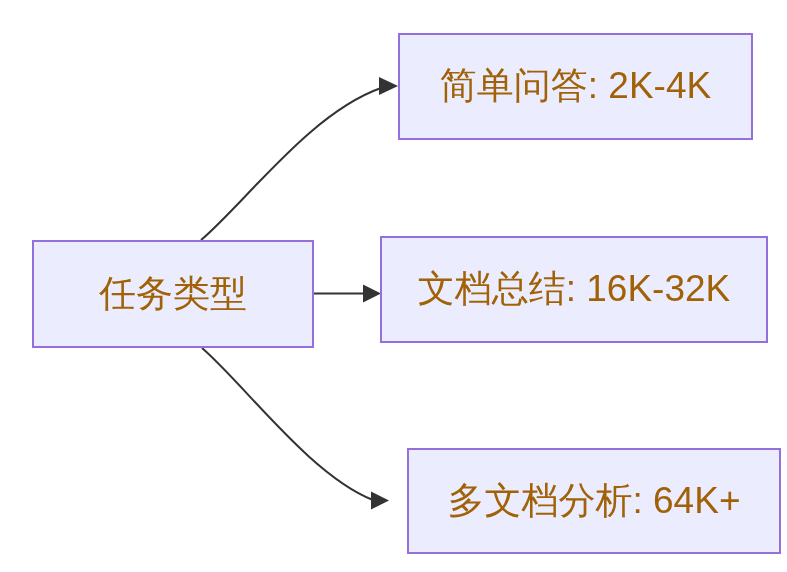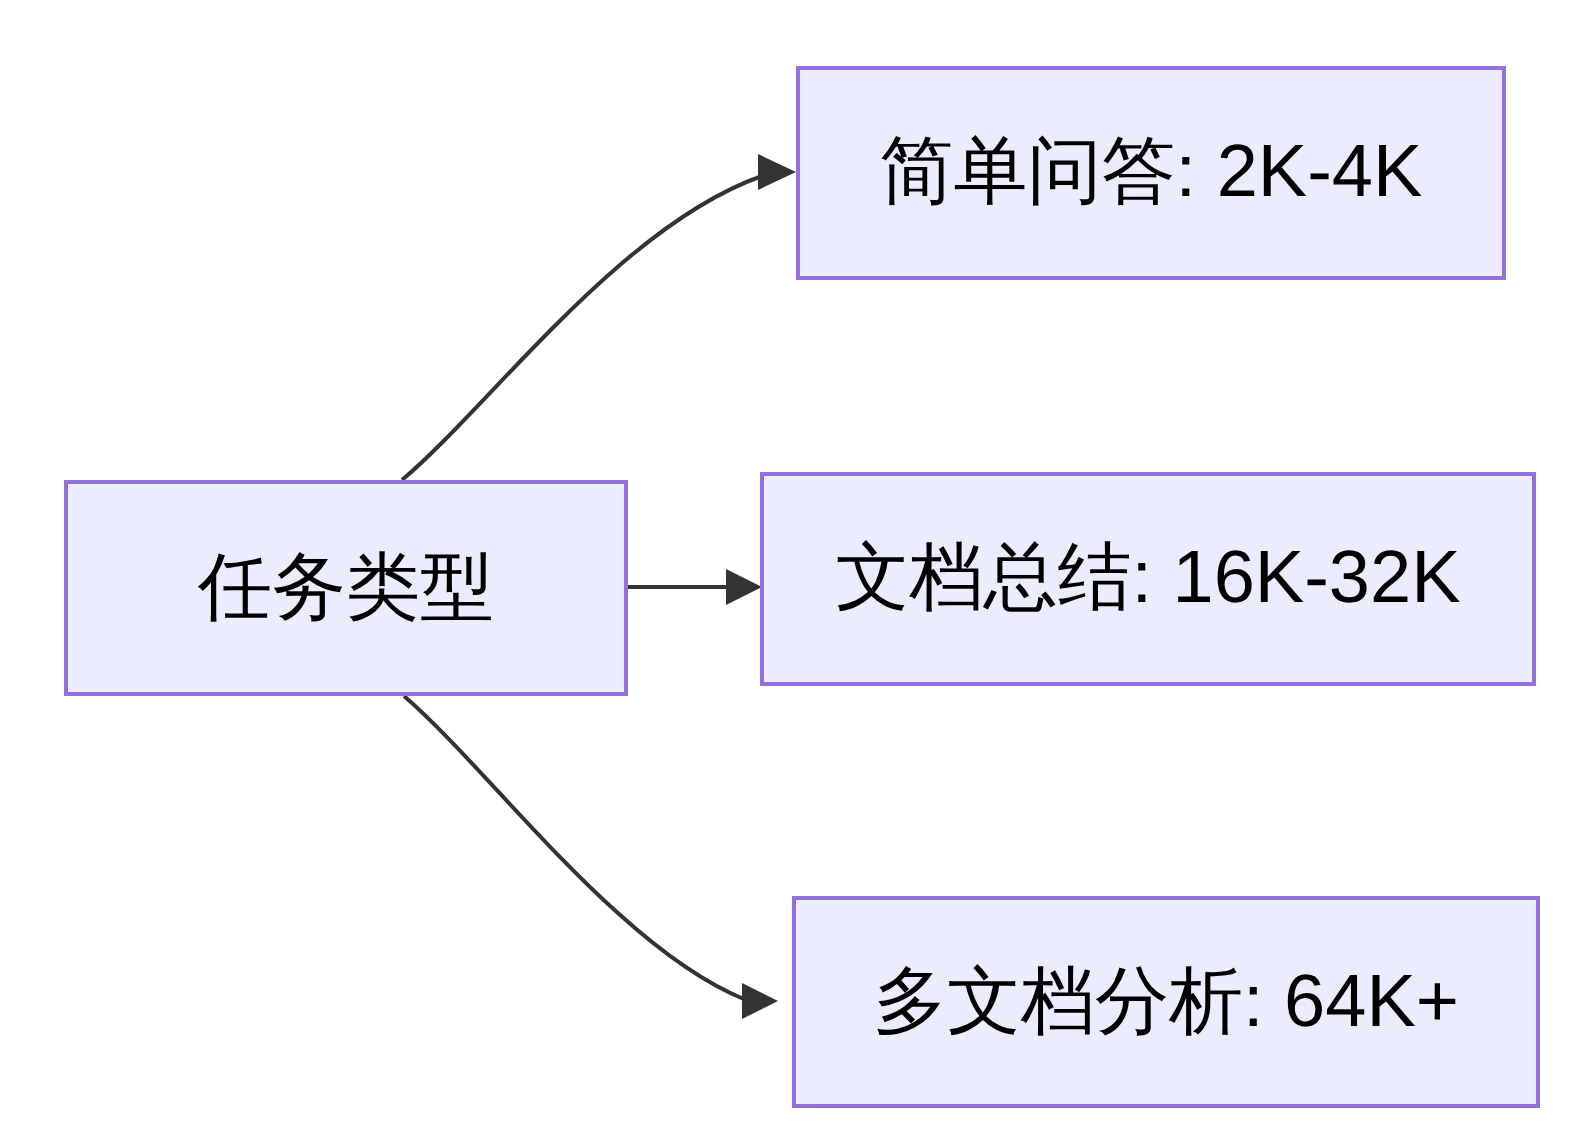--- a/index.html
+++ b/index.html
@@ -32,30 +32,30 @@
     stroke: none;
   }
   .node {
     position: absolute;
     box-sizing: border-box;
     display: flex;
     align-items: center;
     justify-content: center;
     background: #ECECFF;
     border: 2px solid #9370DB;
-    color: #000000;
+    color: #a16207;
     font-size: 37px;
     line-height: 1.2;
     white-space: nowrap;
     text-align: center;
   }
   .node-root { left: 32px;  top: 240px; width: 282px; height: 108px; }
   .node-c0   { left: 398px; top: 33px;  width: 355px; height: 107px; }
   .node-c1   { left: 380px; top: 236px; width: 388px; height: 107px; }
-  .node-c2   { left: 396px; top: 448px; width: 374px; height: 106px; }
+  .node-c2   { left: 407px; top: 448px; width: 374px; height: 106px; }
 </style>
 </head>
 <body>
 
 <div class="canvas">
 
   <svg class="edges" width="787" height="572" viewBox="0 0 787 572" xmlns="http://www.w3.org/2000/svg">
     <path class="edge" d="M201,240 C245,203 310,113 381,88"></path>
     <polygon class="head" points="398,86 379,77 379,95"></polygon>
 

